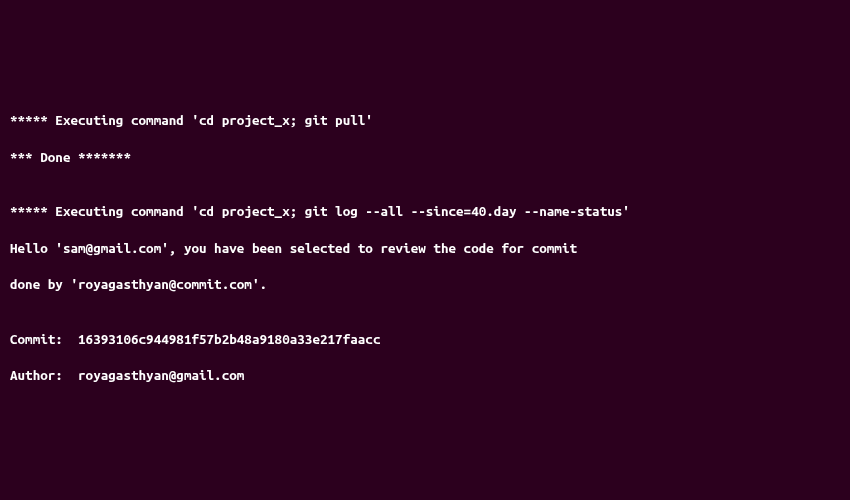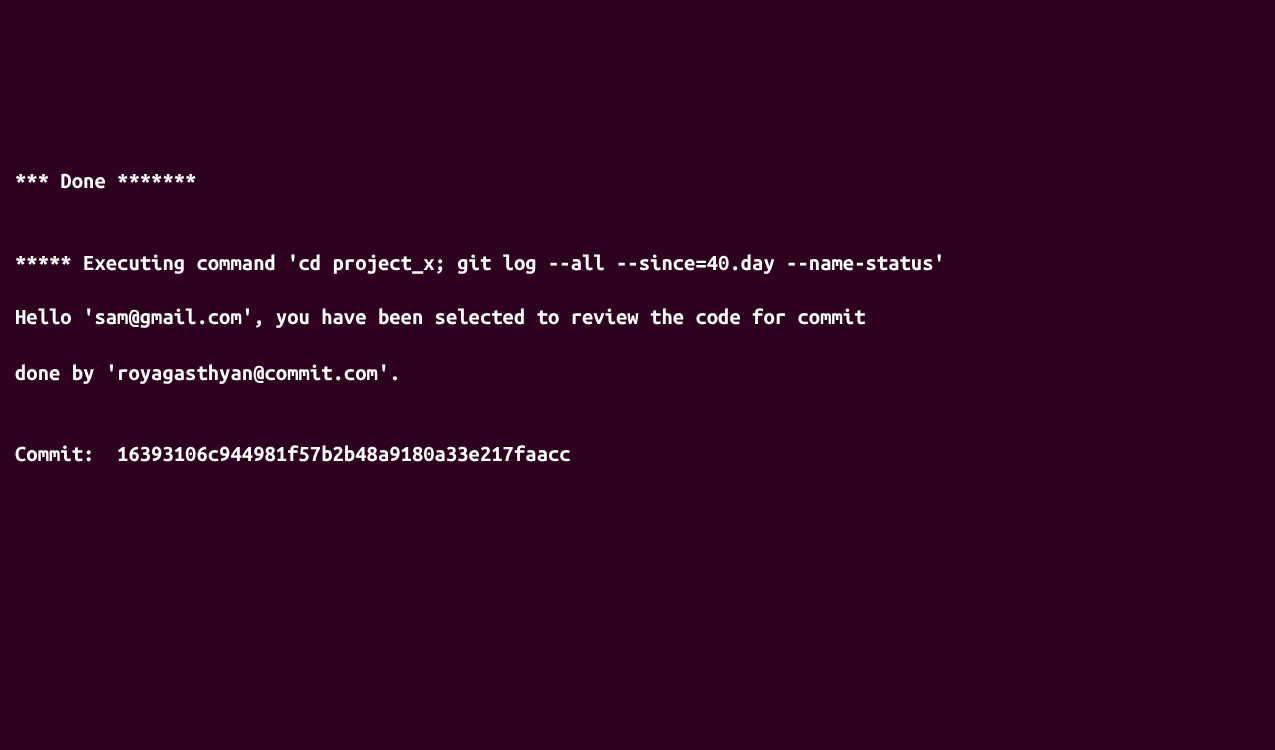--- a/index.html
+++ b/index.html
@@ -23,27 +23,29 @@
     .line {
       display: block;
     }
   </style>
 </head>
 <body>
 
 
 
 <div>
+<span class="line">***** Executing command 'cd project_x; git pull'</span>
 <span class="line">*** Done *******</span>
 <span class="line"></span>
 <span class="line">***** Executing command 'cd project_x; git log --all --since=40.day --name-status'</span>
 <span class="line">Hello 'sam@gmail.com', you have been selected to review the code for commit</span>
 <span class="line">done by 'royagasthyan@commit.com'.</span>
 <span class="line"></span>
 <span class="line">Commit:  16393106c944981f57b2b48a9180a33e217faacc</span>
+<span class="line">Author:  royagasthyan@gmail.com</span>
 
 <span class="line"></span>
 
 
 <span class="line"></span>
 
 
 
 
 </div>

